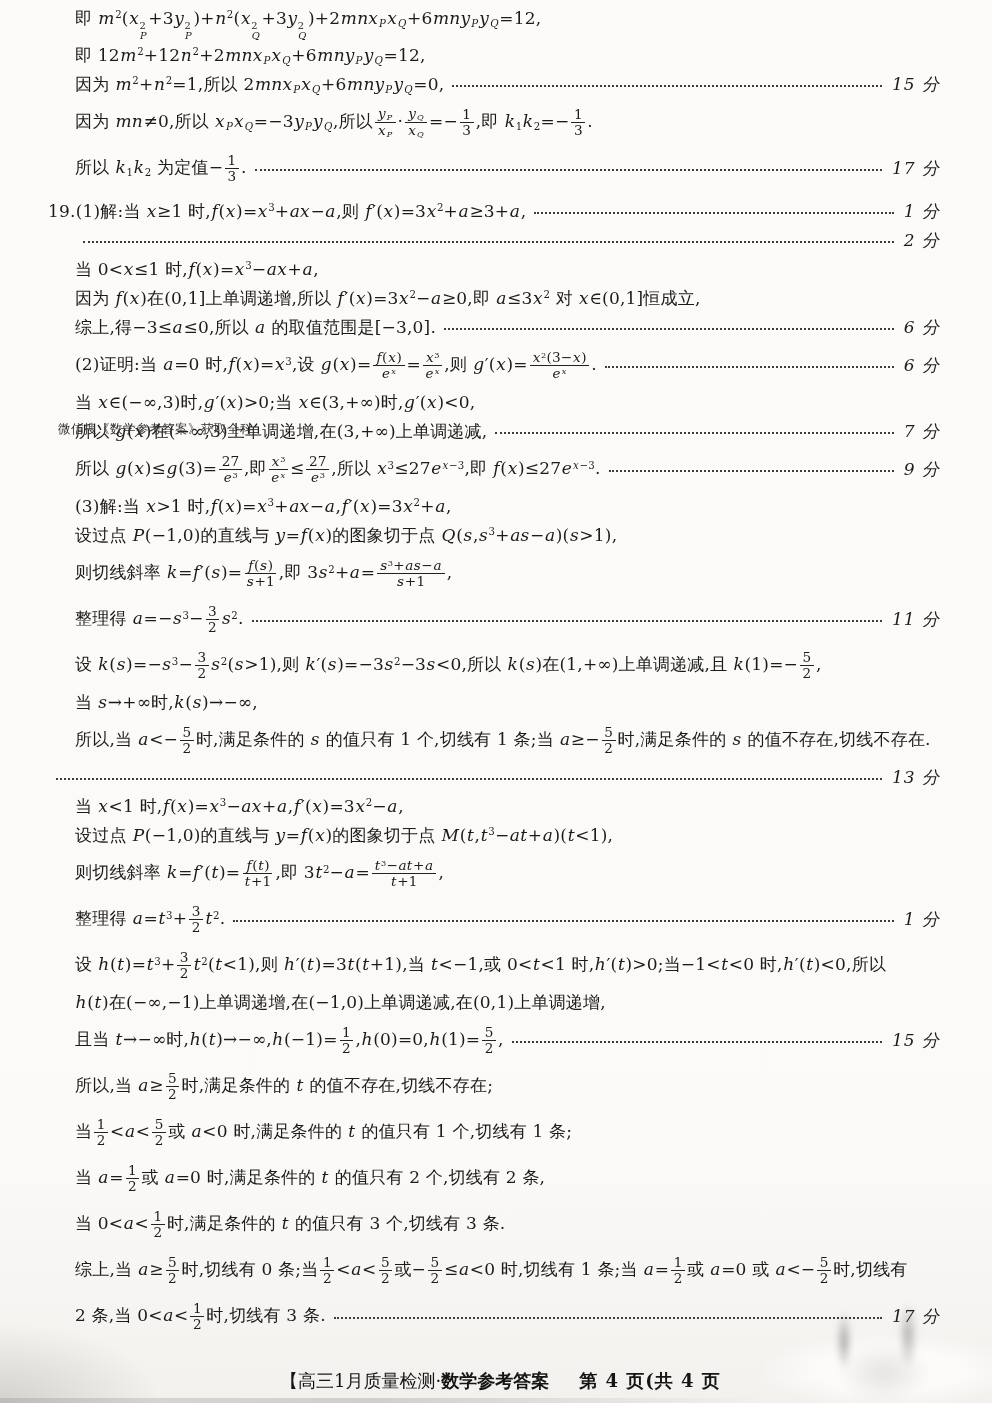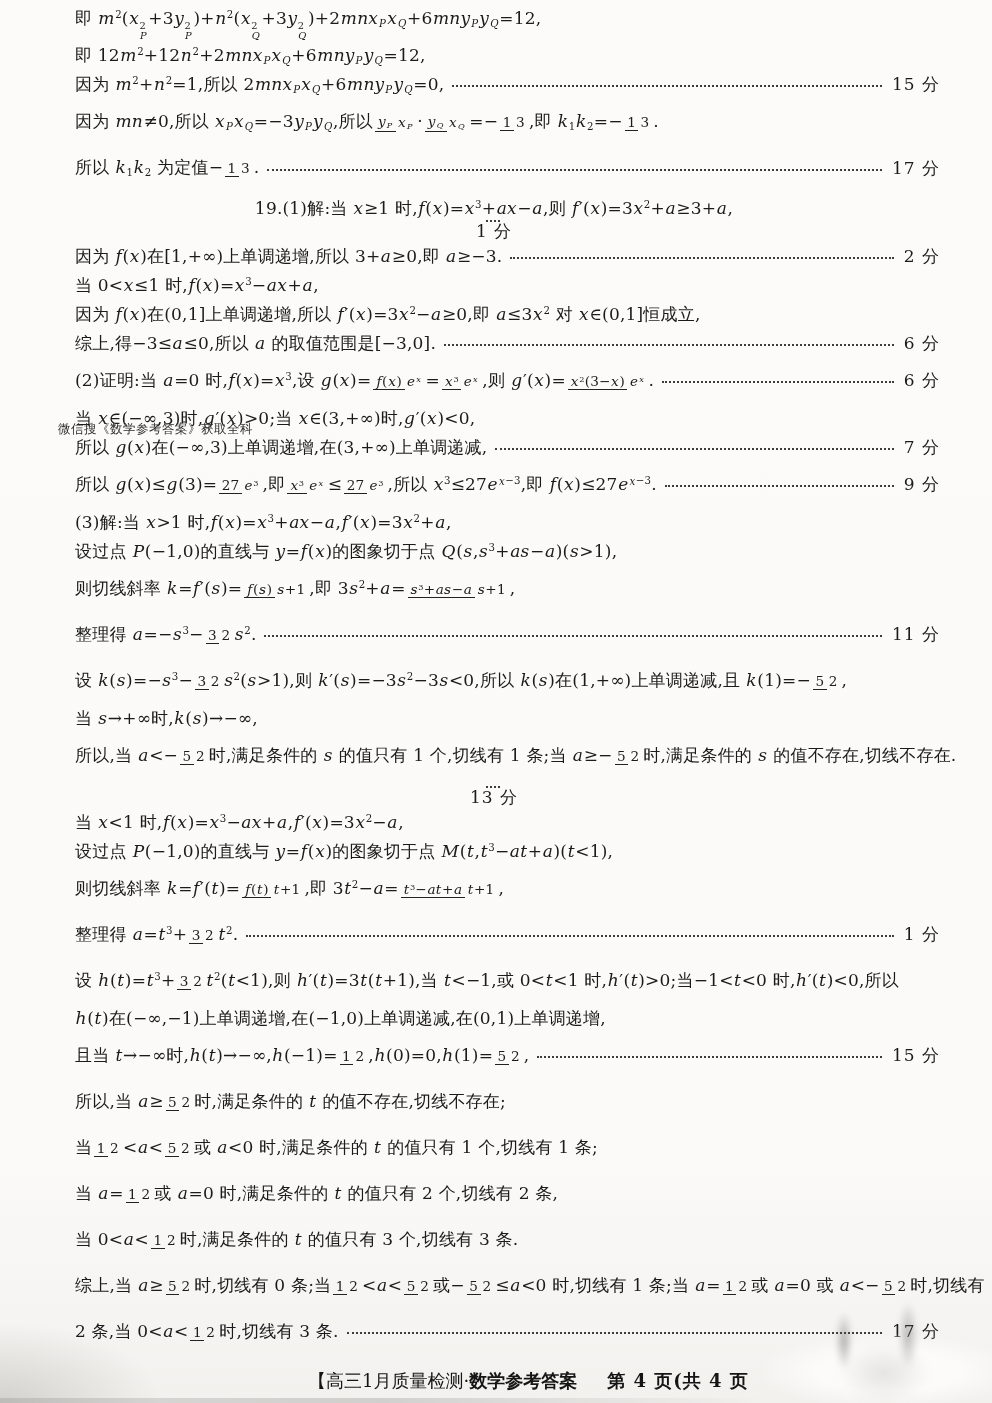--- a/index.html
+++ b/index.html
@@ -18,51 +18,51 @@
   .doc {
     position:absolute; left:0; top:2px; width:100%;
     padding:6px 52px 0 48px;
   }
   .line {
     display:flex; align-items:center;
     min-height:29px; font-size:17px; line-height:1.25;
     padding-left:27px;
   }
   .line.tall { min-height:46px; }
-  .line.hang, .line.ind0 { padding-left:0;flex-direction:column; }
+  .line.hang, .line.ind0 { padding-left:0; }
   .line.sect { margin-top:6px; }
   .content { white-space:nowrap; letter-spacing:.2px; }
   .content i { font-style:italic; padding:0 .5px; }
   sup { font-size:.6em; vertical-align:.55em; }
   sub { font-size:.6em; vertical-align:-.25em; }
   .frac {
-    display:inline-flex; flex-direction:row; align-items:center;
+    display:inline-flex; flex-direction:column; align-items:center;
     vertical-align:middle; margin:0 2px; font-size:.8em; line-height:1.12;
     text-align:center;
   }
   .frac .num { border-bottom:1.4px solid #222; padding:0 2.5px; }
   .frac .den { padding:0 2px; }
   .ss {
     display:inline-flex; flex-direction:column; align-items:flex-start;
     vertical-align:-.5em; font-size:.58em; line-height:1.05; margin-right:1px;
   }
   .leader {
     flex:1; min-width:14px; height:0;
     border-bottom:2.6px dotted #3c3c3c;
     margin:0 10px 0 8px; transform:translateY(1px);
   }
-  .score { white-space:nowrap; font-size:17px; letter-spacing:1px; }
+  .score { white-space:nowrap; font-size:17px; letter-spacing:1px;font-style:italic; }
   .watermark {
     position:absolute; left:58px; top:421px;
     font-size:12.5px; color:#2e2e2e;
     font-family:"DejaVu Sans","Liberation Sans",sans-serif;
     letter-spacing:.5px;
   }
   .footer {
-    position:absolute; left:308px; bottom:10px;
+    position:absolute; left:280px; bottom:10px;
     font-size:18px; white-space:nowrap; color:#151515;
     display:flex; align-items:baseline;
   }
   .footer .bold { font-weight:bold; }
   .footer .pg { margin-left:30px; letter-spacing:1px;font-weight:bold; }
   
   .art-corner {
     position:absolute; left:0; bottom:0; width:240px; height:130px;
     background:radial-gradient(ellipse 230px 115px at 0% 100%, rgba(120,118,110,.26), transparent 70%);
     pointer-events:none;
@@ -137,21 +137,20 @@
           </span>.</span>
         <span class="leader"></span>
         <span class="score">17 分</span>
       </div>
       <div class="line hang sect">
         <span class="content">19.(1)解:当 <i>x</i>≥1 时,<i>f</i>(<i>x</i>)=<i>x</i><sup>3</sup>+<i>ax</i>−<i>a</i>,则 <i>f</i>′(<i>x</i>)=3<i>x</i><sup>2</sup>+<i>a</i>≥3+<i>a</i>,</span>
         <span class="leader"></span>
         <span class="score">1 分</span>
       </div>
       <div class="line">
-        <span class="content">因为 <i>f</i>(<i>x</i>)在[1,+∞)上单调递增,所以 3+<i>a</i>≥0,即 <i>a</i>≥−3.</span>
         <span class="leader"></span>
         <span class="score">2 分</span>
       </div>
       <div class="line">
         <span class="content">当 0&lt;<i>x</i>≤1 时,<i>f</i>(<i>x</i>)=<i>x</i><sup>3</sup>−<i>ax</i>+<i>a</i>,</span>
       </div>
       <div class="line">
         <span class="content">因为 <i>f</i>(<i>x</i>)在(0,1]上单调递增,所以 <i>f</i>′(<i>x</i>)=3<i>x</i><sup>2</sup>−<i>a</i>≥0,即 <i>a</i>≤3<i>x</i><sup>2</sup> 对 <i>x</i>∈(0,1]恒成立,</span>
       </div>
       <div class="line">

